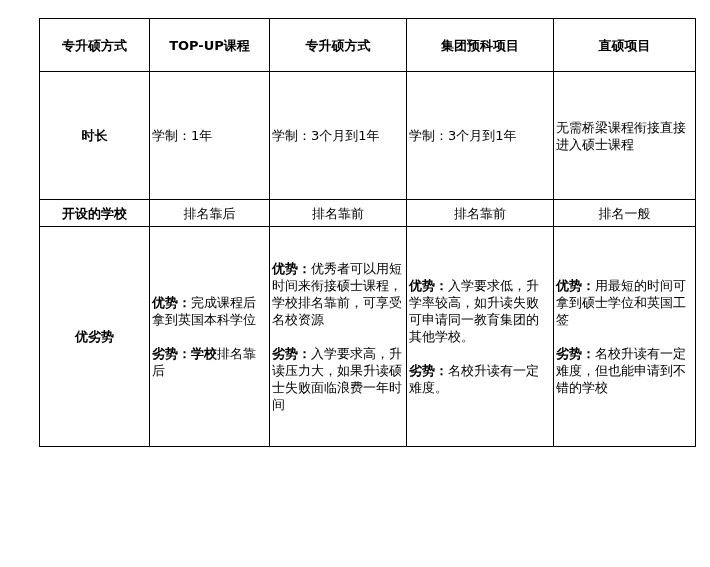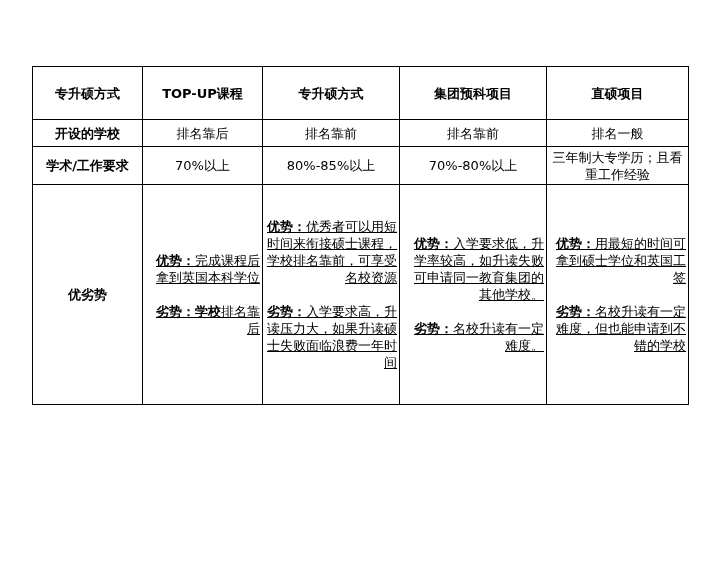--- a/index.html
+++ b/index.html
@@ -10,26 +10,25 @@
     body {
       width: 710px;
       height: 567px;
       position: relative;
       overflow: hidden;
       font-family: "DejaVu Sans", "Liberation Sans", sans-serif;
       color: #000000;
     }
     table.cmp {
       position: absolute;
-      left: 32px;
+      left: 39px;
       top: 18px;
       border-collapse: collapse;
       table-layout: fixed;
       width: 656px;
-      margin-top: 48px;
     }
     table.cmp td, table.cmp th {
       border: 1.5px solid #000000;
       padding: 0 2px;
       font-size: 13px;
       line-height: 17px;
       vertical-align: middle;
       overflow: hidden;
       word-break: break-all;
     }
@@ -42,23 +41,22 @@
       font-weight: bold;
       text-align: center;
       font-size: 13.5px;
       line-height: 16px;
     }
     td.center { text-align: center; }
     td.top { vertical-align: top; padding-top: 14px; }
     td.top2 { vertical-align: top; padding-top: 24px; }
     td.pro {
       vertical-align: middle;
-      text-align: right;
+      text-align: left;
       line-height: 17px;
-      text-decoration: underline;
     }
     .lbl { font-weight: bold; }
     .gap { display: block; height: 17px; }
     .para { display: block; }
   </style>
 </head>
 <body>
 
 <table class="cmp">
   <colgroup>
@@ -70,38 +68,38 @@
   </colgroup>
   <tbody>
       <tr style="height:53px">
     <th class="hdr">专升硕方式</th>
     <th class="hdr">TOP-UP课程</th>
     <th class="hdr">专升硕方式</th>
     <th class="hdr">集团预科项目</th>
     <th class="hdr">直硕项目</th>
   </tr>
 
+  <tr style="height:128px">
+    <td class="rowhead">时长</td>
+    <td class="top">学制：1年</td>
+    <td class="top2">学制：3个月到1年</td>
+    <td class="top2">学制：3个月到1年</td>
+    <td class="top2">无需桥梁课程衔接直接进入硕士课程</td>
+  </tr>
 
   <tr style="height:27px">
     <td class="rowhead">开设的学校</td>
     <td class="center">排名靠后</td>
     <td class="center">排名靠前</td>
     <td class="center">排名靠前</td>
     <td class="center">排名一般</td>
   </tr>
 
 
 
-  <tr style="height:38px">
-    <td class="rowhead">学术/工作要求</td>
-    <td class="center">70%以上</td>
-    <td class="center">80%-85%以上</td>
-    <td class="center">70%-80%以上</td>
-    <td class="center">三年制大专学历；且看重工作经验</td>
-  </tr>
 
   <tr style="height:220px">
     <td class="rowhead">优劣势</td>
 
     <td class="pro">
       <span class="para"><span class="lbl">优势：</span><span>完成课程后拿到英国本科学位</span></span>
       <span class="gap"></span>
       <span class="para"><span class="lbl">劣势：</span><span class="lbl">学校</span><span>排名靠后</span></span>
     </td>
 

